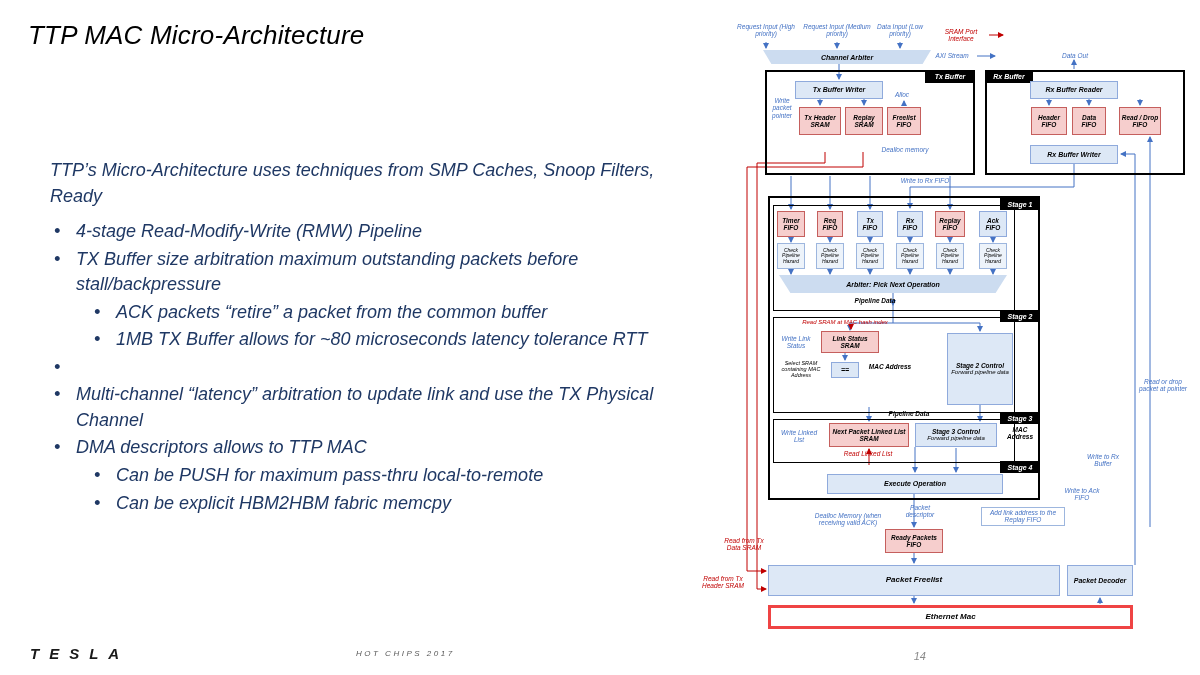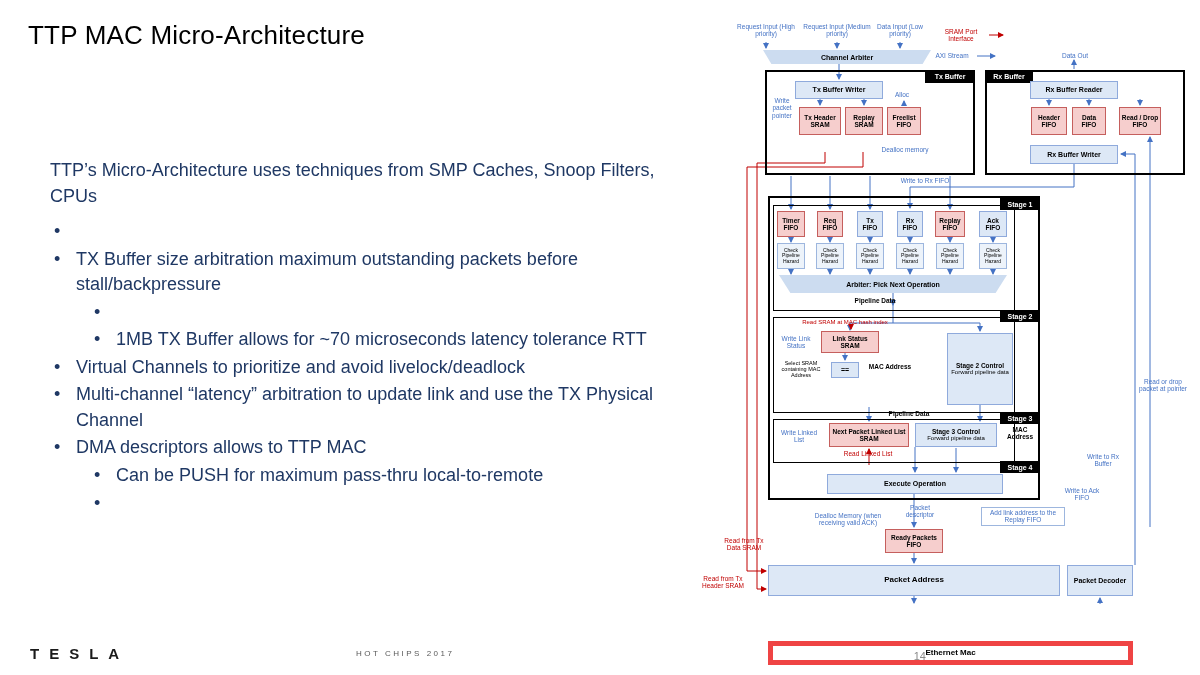--- a/index.html
+++ b/index.html
@@ -1,17 +1,17 @@
 <!DOCTYPE html>
 <html><head>
 <meta charset="utf-8">
 <style>
   html,body{margin:0;padding:0;background:#fff;}
   body{width:1200px;height:675px;overflow:hidden;font-family:"Liberation Sans",sans-serif;}
-  .slide{position:relative;width:964px;height:675px;background:#fff;}
+  .slide{position:relative;width:964px;height:675px;background:#fff;font-style:italic;}
 
   
   .title{position:absolute;left:28px;top:20px;font-size:26px;font-weight:500;color:#000;margin:0;letter-spacing:0.2px;}
 
   
   .body-text{position:absolute;left:50px;top:158px;width:625px;color:#1F3864;font-size:18px;line-height:1.42;}
   .intro{margin:0 0 10px 0;}
   .bullet{display:flex;margin:0 0 2px 0;}
   .bullet .bdot{flex:none;width:22px;}
   .bullet.l1{margin-left:4px;}
@@ -22,74 +22,76 @@
   .event{position:absolute;left:356px;bottom:17px;font-size:8px;letter-spacing:2.5px;color:#595959;}
   .page{position:absolute;right:38px;bottom:13px;font-size:11px;color:#8a8a8a;}
 
   
   .diagram{position:absolute;left:695px;top:15px;width:505px;height:620px;font-size:6.5px;}
   .diagram *{box-sizing:border-box;}
   .db{position:absolute;display:flex;align-items:center;justify-content:center;text-align:center;font-weight:700;font-size:6.5px;line-height:1.12;padding:1px;color:#000;}
   .pink{background:#F6CECD;border:1px solid #C55F5D;}
   .blue{background:#DDE8F6;border:1px solid #8FAADC;}
   .lblue{background:#EDF3FA;border:1px solid #9DB6DE;}
-  .wbox{background:#fff;border:5px solid #ef4444;margin-top:36px;}
+  .wbox{background:#fff;border:3px solid #ef4444;}
   .tag{position:absolute;background:#000;color:#fff;font-size:7px;font-weight:700;display:flex;align-items:center;justify-content:center;}
   .lbl{position:absolute;color:#4472C4;font-size:6.5px;line-height:1.12;text-align:center;font-weight:400;}
   .lbl.red{color:#C00000;}
   .lbl.blk{color:#000;font-weight:700;}
   .lbl.tiny{font-size:5.5px;color:#000;}
   .lbl.boxed{border:1px solid #9DB6DE;padding:1px;}
   .outer{position:absolute;border:2px solid #000;}
   .inner{position:absolute;border:1px solid #000;}
   .trap{position:absolute;background:#CCDCF0;display:flex;align-items:center;justify-content:center;font-weight:700;font-size:7px;color:#000;clip-path:polygon(0 0,100% 0,95% 100%,5% 100%);}
   .sub{font-weight:400;font-size:6px;}
   svg.connectors{position:absolute;left:0;top:0;pointer-events:none;}
 </style>
 </head>
 <body>
 
 <div class="slide">
 
   <h1 class="title">TTP MAC Micro-Architecture</h1>
 
   <div class="body-text">
-    <p class="intro">TTP’s Micro-Architecture uses techniques from SMP Caches, Snoop Filters, CPUs</p>
-    <div class="bullet l1">
-        <span class="bdot">•</span>
+    <p class="intro">TTP’s Micro-Architecture uses techniques from SMP Caches, Snoop Filters, Ready</p>
+    <div class="bullet l1">
+        <span class="bdot">•</span>
+        <span class="btext">4-stage Read-Modify-Write (RMW) Pipeline</span>
       </div>
     <div class="bullet l1">
         <span class="bdot">•</span>
         <span class="btext">TX Buffer size arbitration maximum outstanding packets before stall/backpressure</span>
       </div>
     <div class="bullet l2">
         <span class="bdot">•</span>
-      </div>
-    <div class="bullet l2">
-        <span class="bdot">•</span>
-        <span class="btext">1MB TX Buffer allows for ~70 microseconds latency tolerance RTT</span>
-      </div>
-    <div class="bullet l1">
-        <span class="bdot">•</span>
-        <span class="btext">Virtual Channels to prioritize and avoid livelock/deadlock</span>
+        <span class="btext">ACK packets “retire” a packet from the common buffer</span>
+      </div>
+    <div class="bullet l2">
+        <span class="bdot">•</span>
+        <span class="btext">1MB TX Buffer allows for ~80 microseconds latency tolerance RTT</span>
+      </div>
+    <div class="bullet l1">
+        <span class="bdot">•</span>
       </div>
     <div class="bullet l1">
         <span class="bdot">•</span>
         <span class="btext">Multi-channel “latency” arbitration to update link and use the TX Physical Channel</span>
       </div>
     <div class="bullet l1">
         <span class="bdot">•</span>
         <span class="btext">DMA descriptors allows to TTP MAC</span>
       </div>
     <div class="bullet l2">
         <span class="bdot">•</span>
         <span class="btext">Can be PUSH for maximum pass-thru local-to-remote</span>
       </div>
     <div class="bullet l2">
         <span class="bdot">•</span>
+        <span class="btext">Can be explicit HBM2HBM fabric memcpy</span>
       </div>
   </div>
 
   <div class="diagram">
 
     <svg class="connectors" width="505" height="620" viewBox="0 0 505 620">
       <defs>
         <marker id="ab" markerWidth="7" markerHeight="7" refX="5" refY="3" orient="auto">
             <path d="M0,0 L6,3 L0,6 z" fill="#4472C4"></path>
           </marker>
@@ -232,21 +234,21 @@
     <div class="lbl blk" style="left:304px;top:411px;width:42px">MAC Address</div>
 
     <div class="db blue" style="left:132px;top:459px;width:176px;height:20px;font-size:7px">Execute Operation</div>
 
     <div class="lbl" style="left:200px;top:489px;width:50px">Packet descriptor</div>
     <div class="lbl" style="left:116px;top:497px;width:74px">Dealloc Memory (when receiving valid ACK)</div>
     <div class="db pink" style="left:190px;top:514px;width:58px;height:24px">Ready Packets FIFO</div>
     <div class="lbl boxed" style="left:286px;top:492px;width:84px">Add link address to the Replay FIFO</div>
     <div class="lbl red" style="left:24px;top:522px;width:50px">Read from Tx Data SRAM</div>
     <div class="lbl red" style="left:2px;top:560px;width:52px">Read from Tx Header SRAM</div>
-    <div class="db blue" style="left:73px;top:550px;width:292px;height:31px;font-size:8px">Packet Address</div>
+    <div class="db blue" style="left:73px;top:550px;width:292px;height:31px;font-size:8px">Packet Freelist</div>
     <div class="db blue" style="left:372px;top:550px;width:66px;height:31px;font-size:7px">Packet Decoder</div>
     <div class="db wbox" style="left:73px;top:590px;width:365px;height:24px;font-size:8px">Ethernet Mac</div>
 
     <div class="lbl" style="left:442px;top:363px;width:52px">Read or drop packet at pointer</div>
     <div class="lbl" style="left:388px;top:438px;width:40px">Write to Rx Buffer</div>
     <div class="lbl" style="left:366px;top:472px;width:42px">Write to Ack FIFO</div>
 
   </div>
 
   <div class="brand">TESLA</div>

